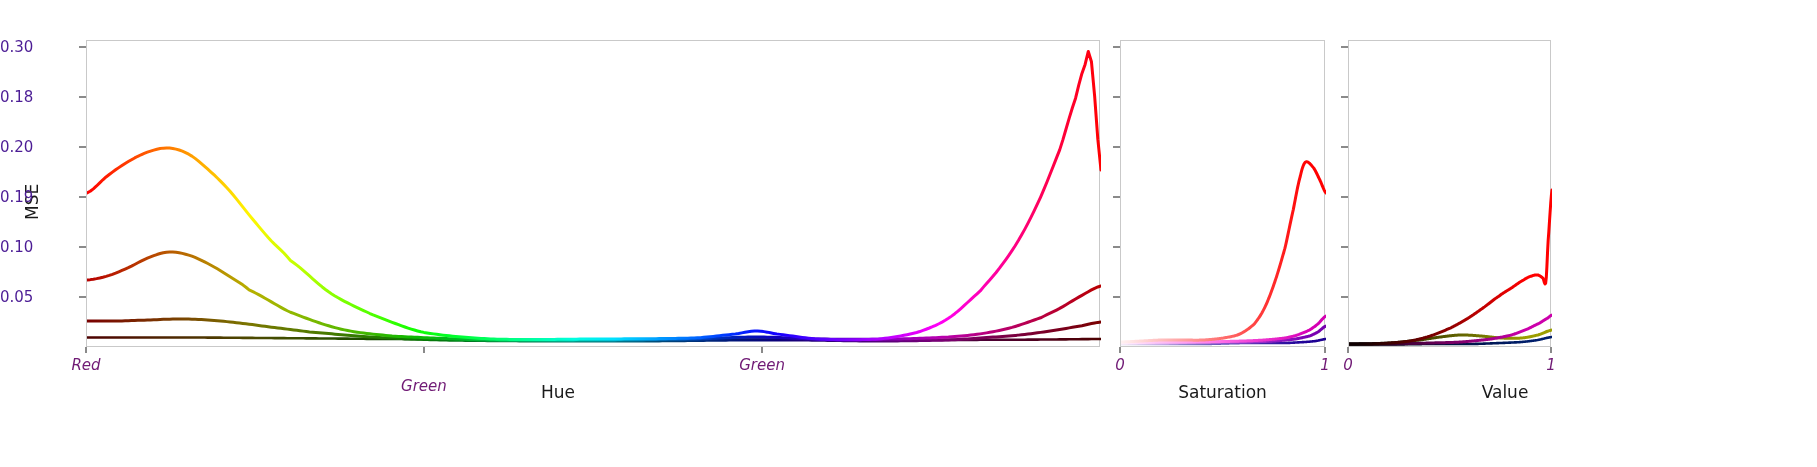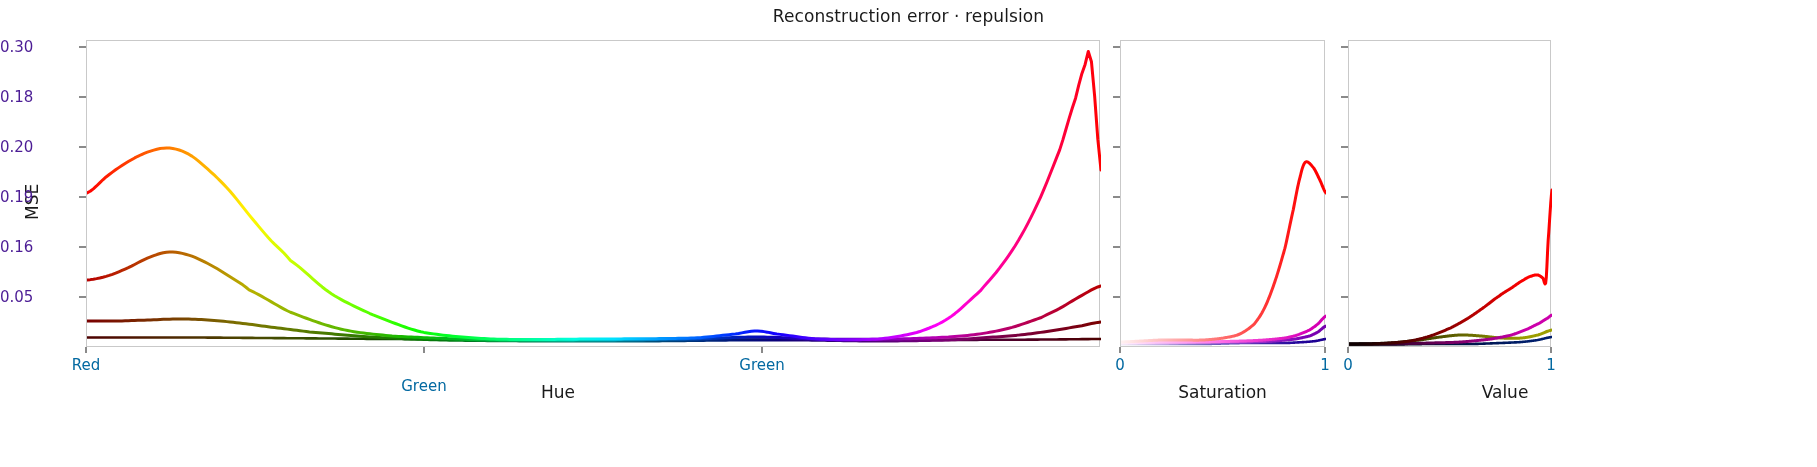--- a/index.html
+++ b/index.html
@@ -1,43 +1,42 @@
 <!DOCTYPE html>
 <html><head>
 <meta charset="utf-8">
 <style>
   html,body{margin:0;padding:0;background:#ffffff;}
   body{width:1817px;height:467px;font-family:"DejaVu Sans","Liberation Sans",sans-serif;color:#000;overflow:hidden;}
   #fig{position:relative;width:1817px;height:467px;background:#fff;}
   .title{position:absolute;left:0;top:6px;width:1817px;text-align:center;font-size:17px;color:#1a1a1a;letter-spacing:.1px;}
   .ylabel{position:absolute;font-size:17px;color:#1a1a1a;transform:rotate(-90deg);transform-origin:left top;white-space:nowrap;}
   .ytick-lab{position:absolute;right:0;font-size:15px;color:#4c1d95;text-align:left;white-space:nowrap;transform:translateY(-50%);}
-  .xtick-lab{position:absolute;font-size:15px;color:#0369a1;white-space:nowrap;transform:translateX(-50%);}
+  .xtick-lab{position:absolute;font-size:15px;color:#701a75;white-space:nowrap;transform:translateX(-50%);font-style:italic;}
   .xlabel{position:absolute;font-size:17px;color:#1a1a1a;text-align:center;white-space:nowrap;transform:translateX(-50%);}
   .panel{position:absolute;box-sizing:border-box;border:1px solid #c9c9c9;background:#fff;overflow:visible;}
   .panel svg{display:block;position:absolute;left:0;top:0;}
   .tickmark{position:absolute;background:#8a8a8a;}
 </style>
 </head>
 <body>
 
 <div id="fig">
 
-  <div class="title">Reconstruction error · repulsion</div>
 
   <div id="ylabel-holder">
     <div class="ylabel" id="ylabel" style="left: 22px; top: 219.5px;">MSE</div>
   </div>
 
   <div id="yticks">
       <div class="ytick-lab" style="top: 297px; left: 0px; width: 66px;">0.05</div>
       <div class="tickmark" style="left: 79px; top: 296px; width: 7px; height: 2px;"></div>
       <div class="tickmark" style="left: 1113px; top: 296px; width: 7px; height: 2px;"></div>
       <div class="tickmark" style="left: 1341px; top: 296px; width: 7px; height: 2px;"></div>
-      <div class="ytick-lab" style="top: 247px; left: 0px; width: 66px;">0.16</div>
+      <div class="ytick-lab" style="top: 247px; left: 0px; width: 66px;">0.10</div>
       <div class="tickmark" style="left: 79px; top: 246px; width: 7px; height: 2px;"></div>
       <div class="tickmark" style="left: 1113px; top: 246px; width: 7px; height: 2px;"></div>
       <div class="tickmark" style="left: 1341px; top: 246px; width: 7px; height: 2px;"></div>
       <div class="ytick-lab" style="top: 197px; left: 0px; width: 66px;">0.19</div>
       <div class="tickmark" style="left: 79px; top: 196px; width: 7px; height: 2px;"></div>
       <div class="tickmark" style="left: 1113px; top: 196px; width: 7px; height: 2px;"></div>
       <div class="tickmark" style="left: 1341px; top: 196px; width: 7px; height: 2px;"></div>
       <div class="ytick-lab" style="top: 147px; left: 0px; width: 66px;">0.20</div>
       <div class="tickmark" style="left: 79px; top: 146px; width: 7px; height: 2px;"></div>
       <div class="tickmark" style="left: 1113px; top: 146px; width: 7px; height: 2px;"></div>

